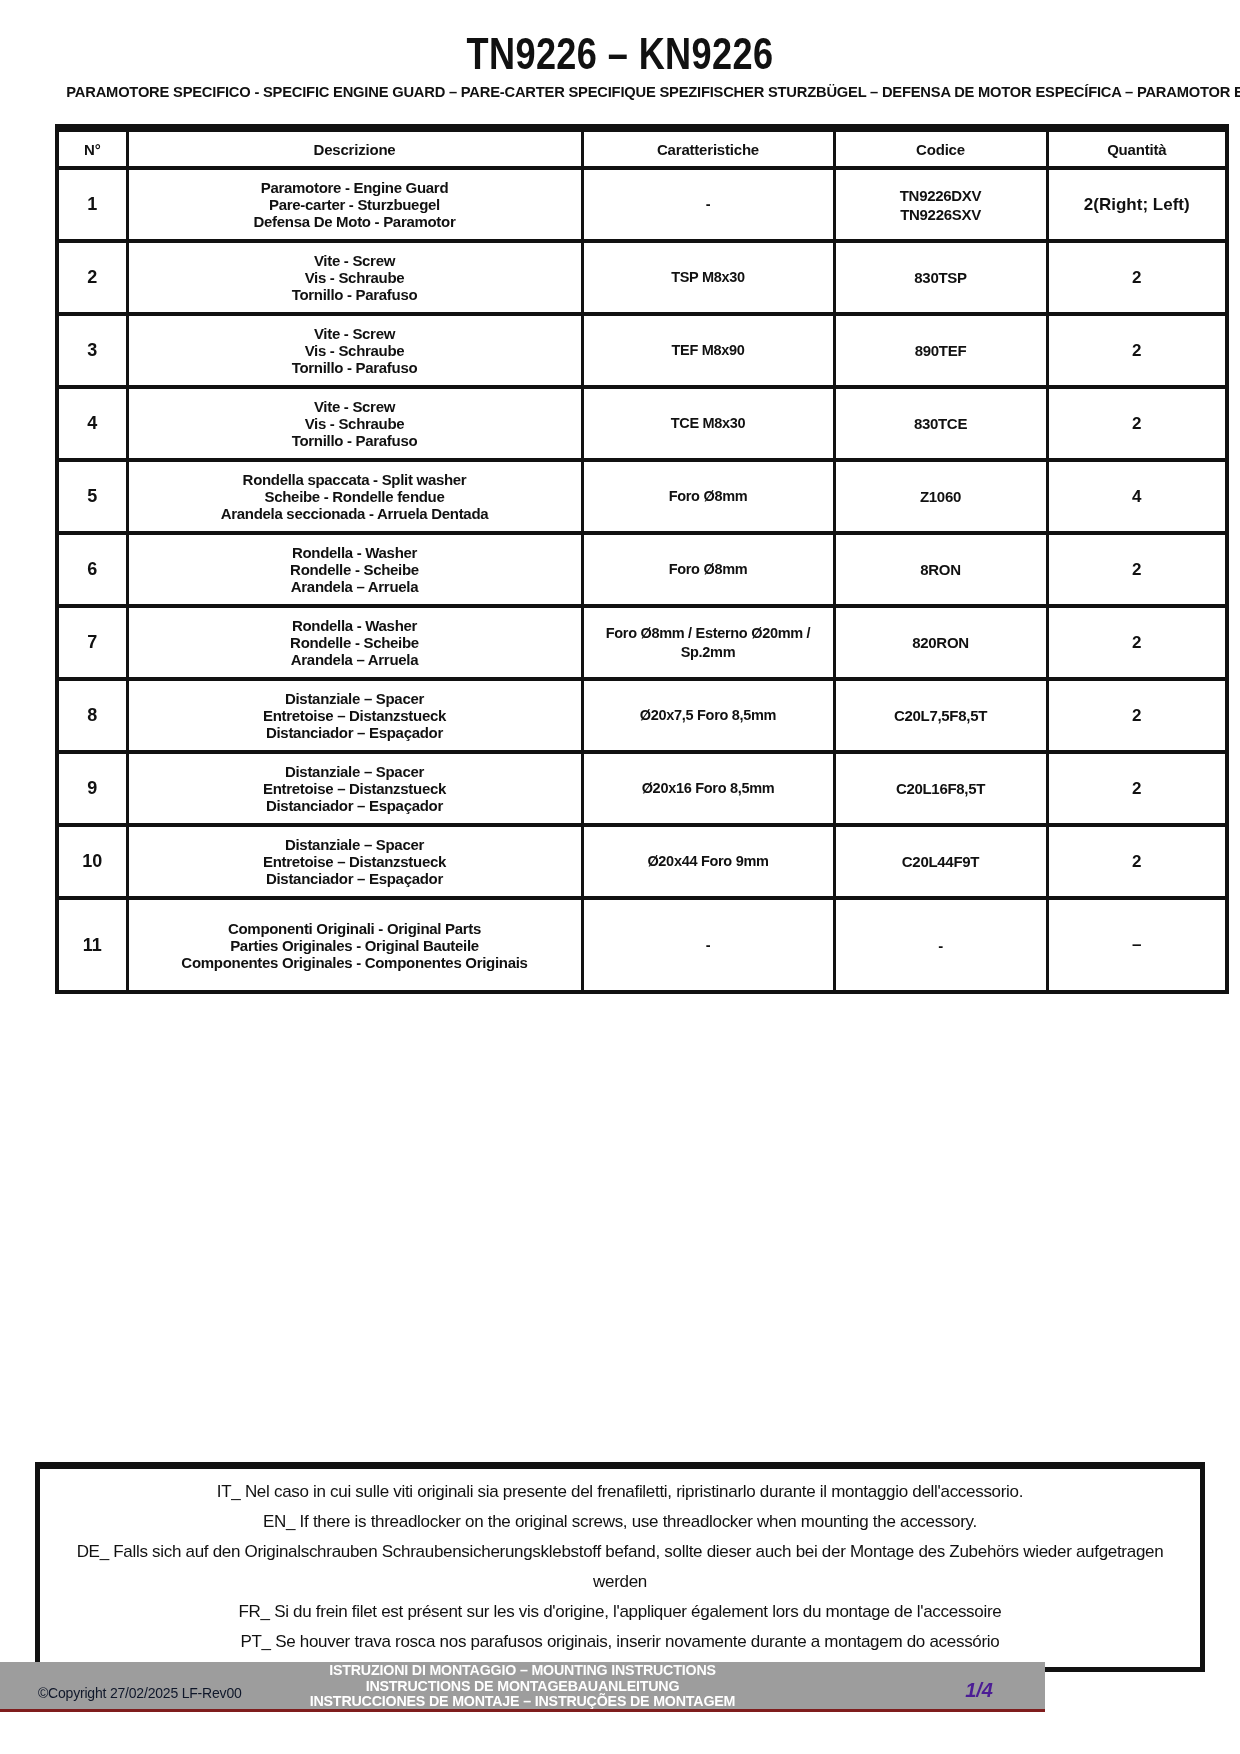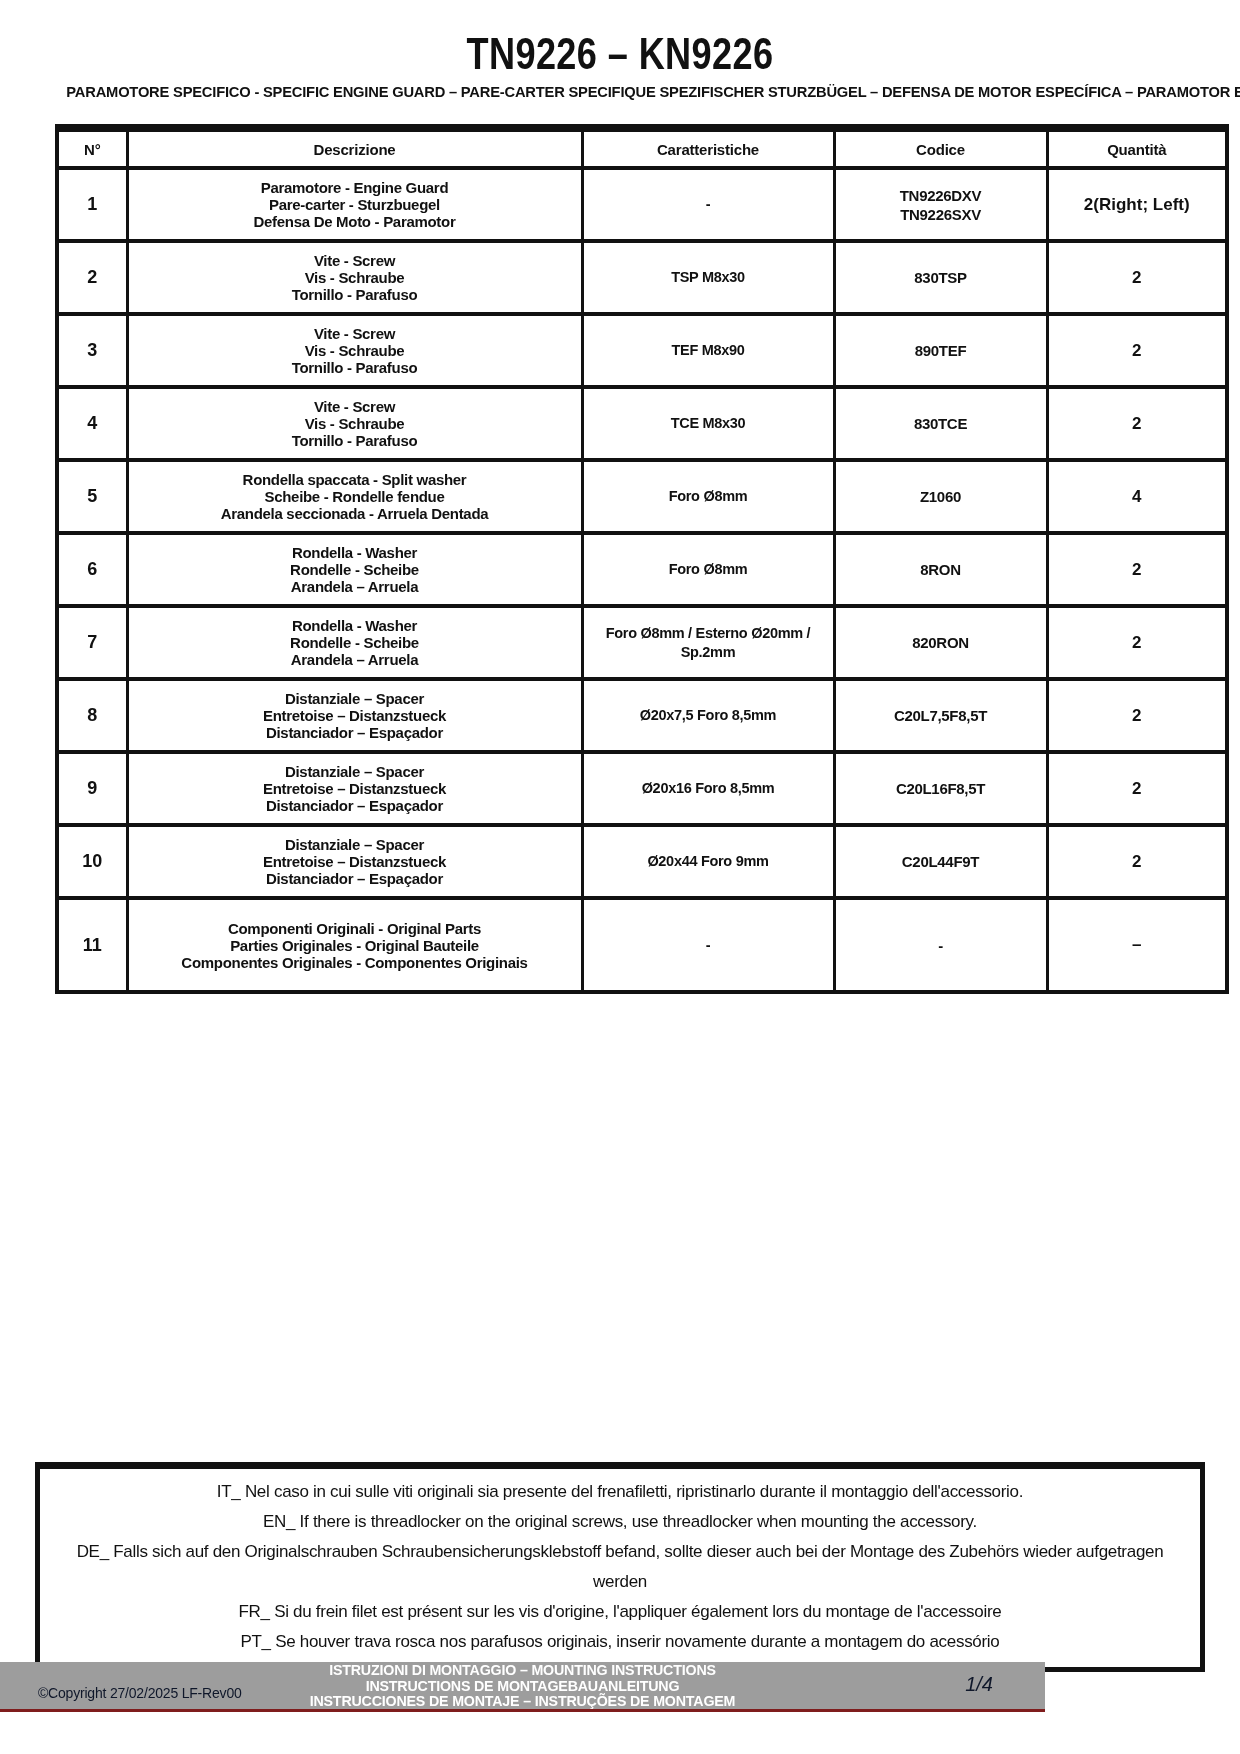--- a/index.html
+++ b/index.html
@@ -56,22 +56,22 @@
     position:absolute; left:0; right:0; top:0; bottom:0;
     display:flex; flex-direction:column; align-items:center; justify-content:center;
     color:#ffffff; font-weight:700; font-size:15px; line-height:15.5px;
     transform:scaleX(0.95); letter-spacing:-0.2px; text-align:center;
   }
   .copyright {
     position:absolute; left:38px; bottom:8px;
     color:#0f172a; font-size:14px; letter-spacing:-0.2px;
   }
   .page-number {
-    position:absolute; right:52px; bottom:13px;
-    color:#0f172a; font-size:20px; font-weight:400; font-style:italic;
+    position:absolute; right:52px; bottom:7px;
+    color:#4c1d95; font-size:20px; font-weight:700; font-style:italic;
   }
 </style>
 </head>
 <body>
 
 <div class="content">
 
   <div class="title">TN9226 – KN9226</div>
   <div class="subtitle">PARAMOTORE SPECIFICO - SPECIFIC ENGINE GUARD – PARE-CARTER SPECIFIQUE SPEZIFISCHER STURZBÜGEL – DEFENSA DE MOTOR ESPECÍFICA – PARAMOTOR ESPECÍFICO</div>
 

